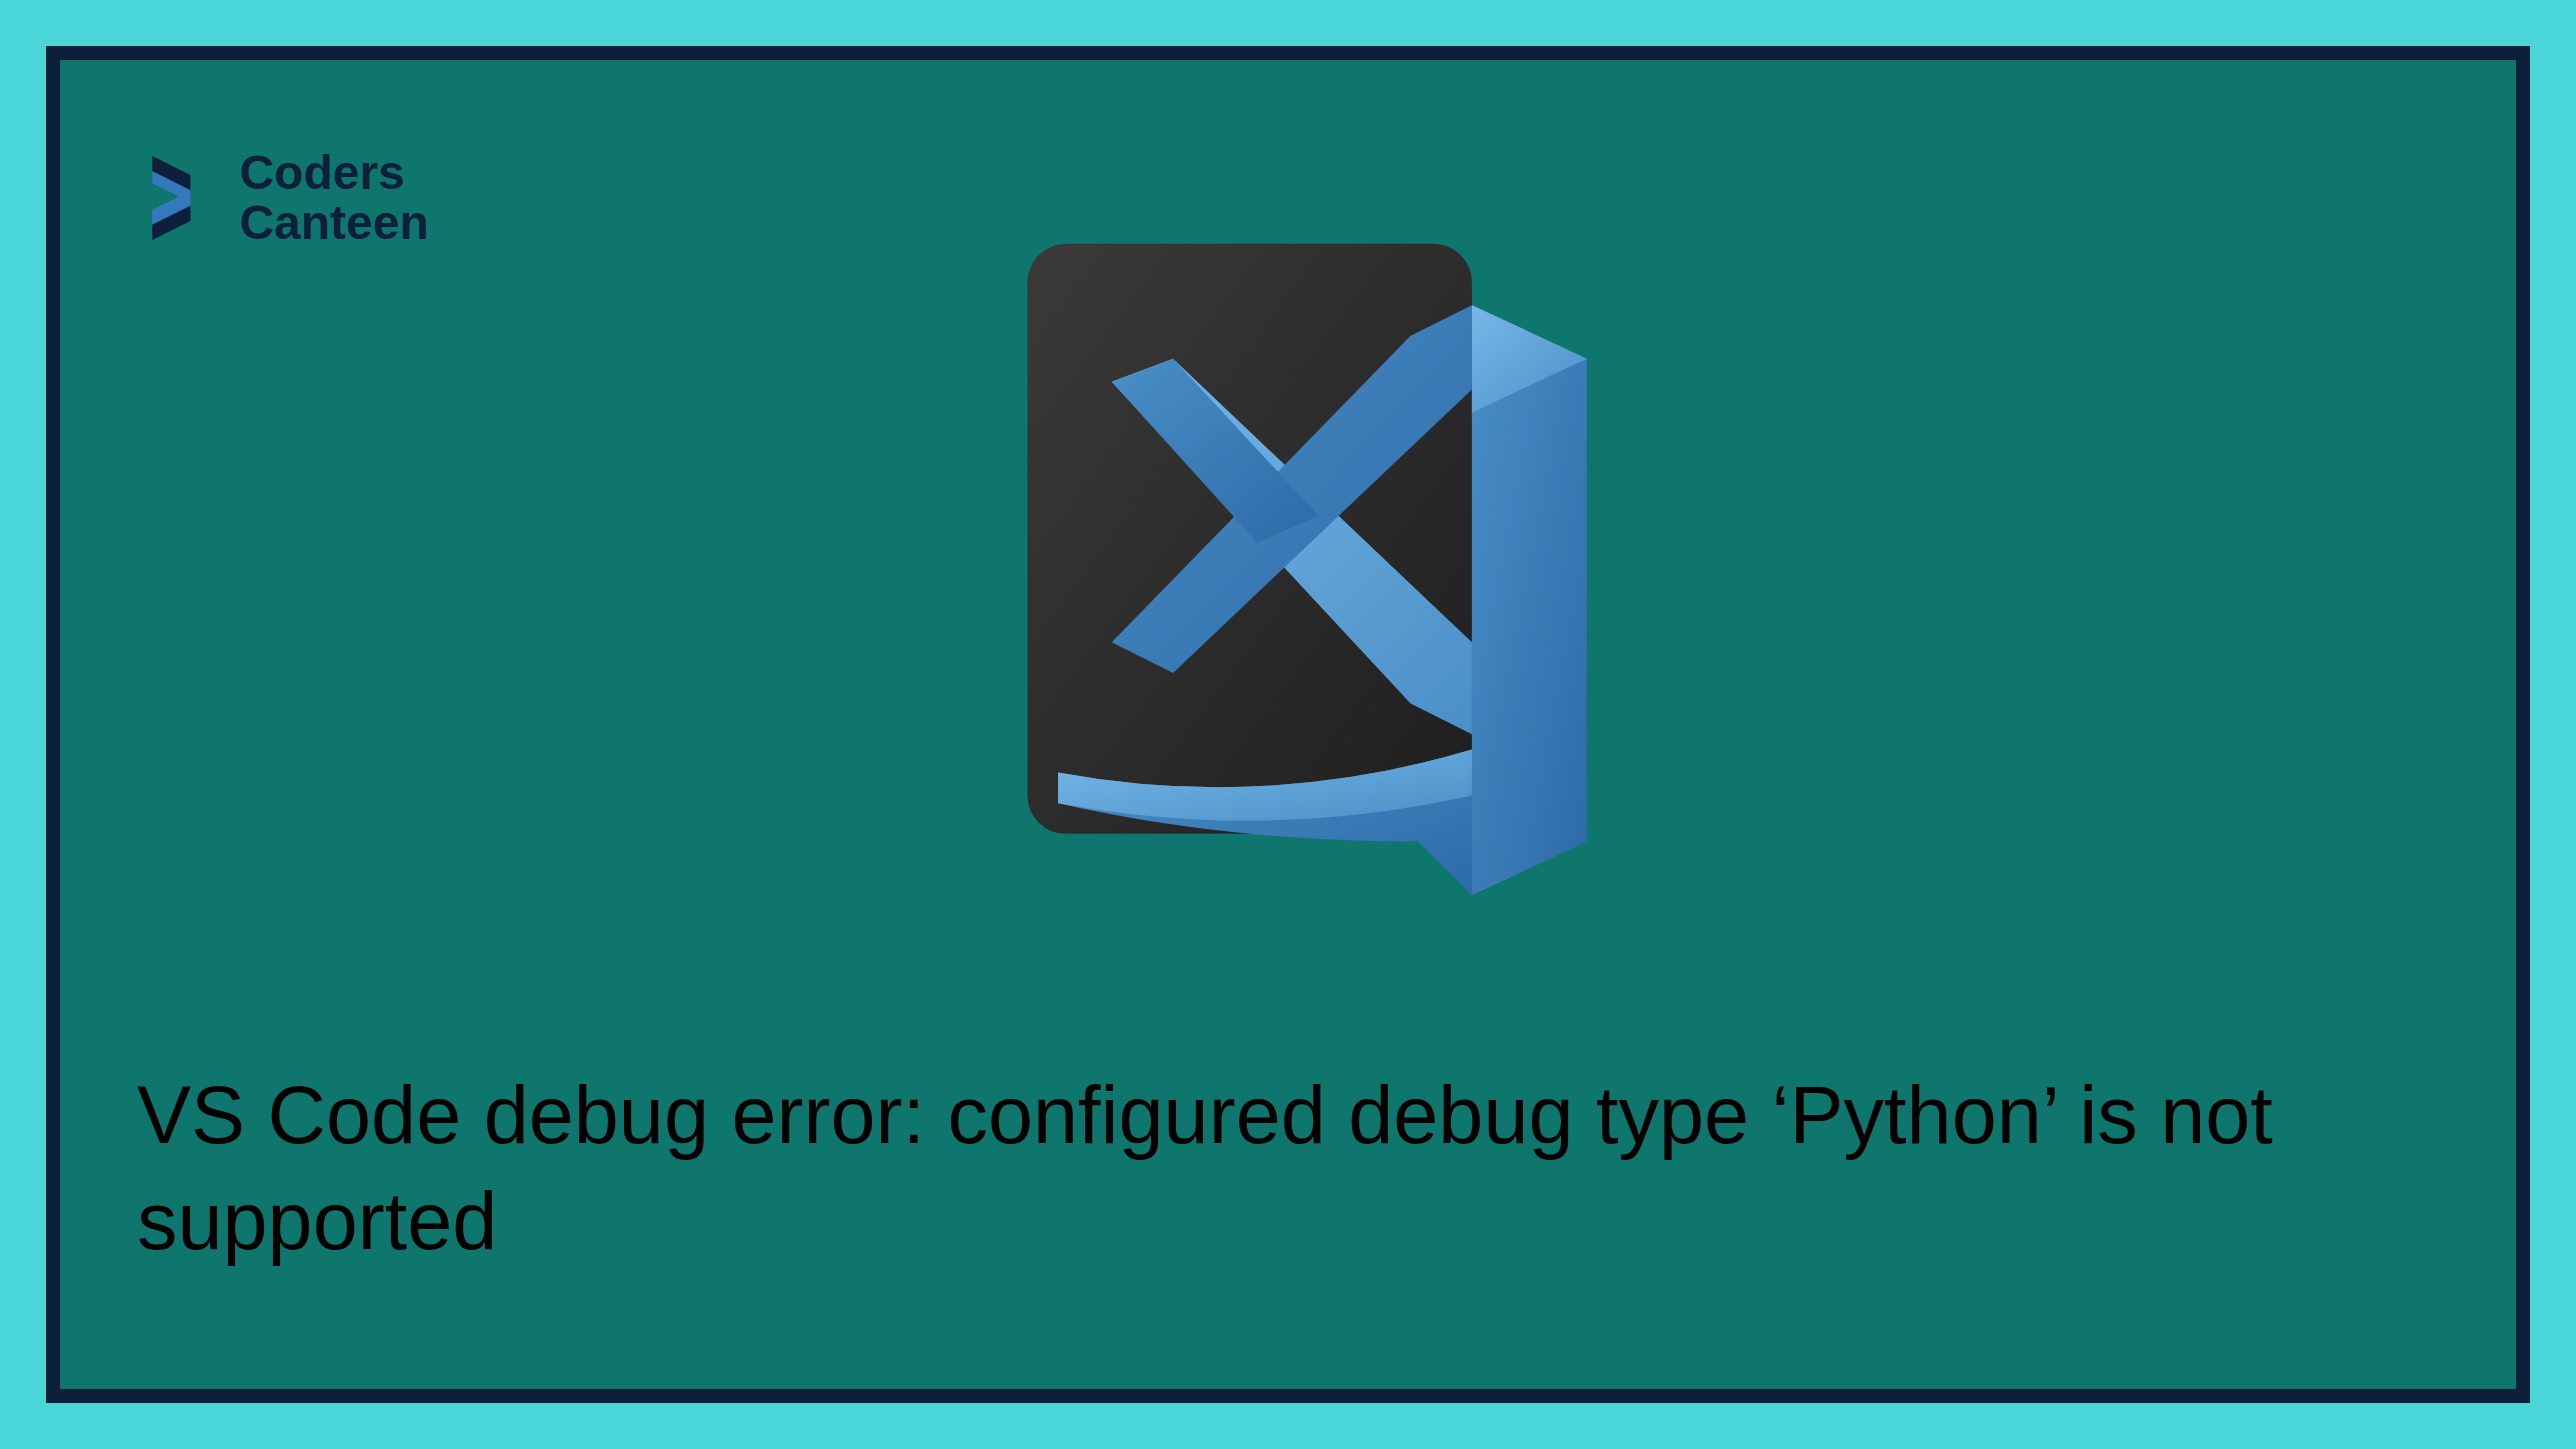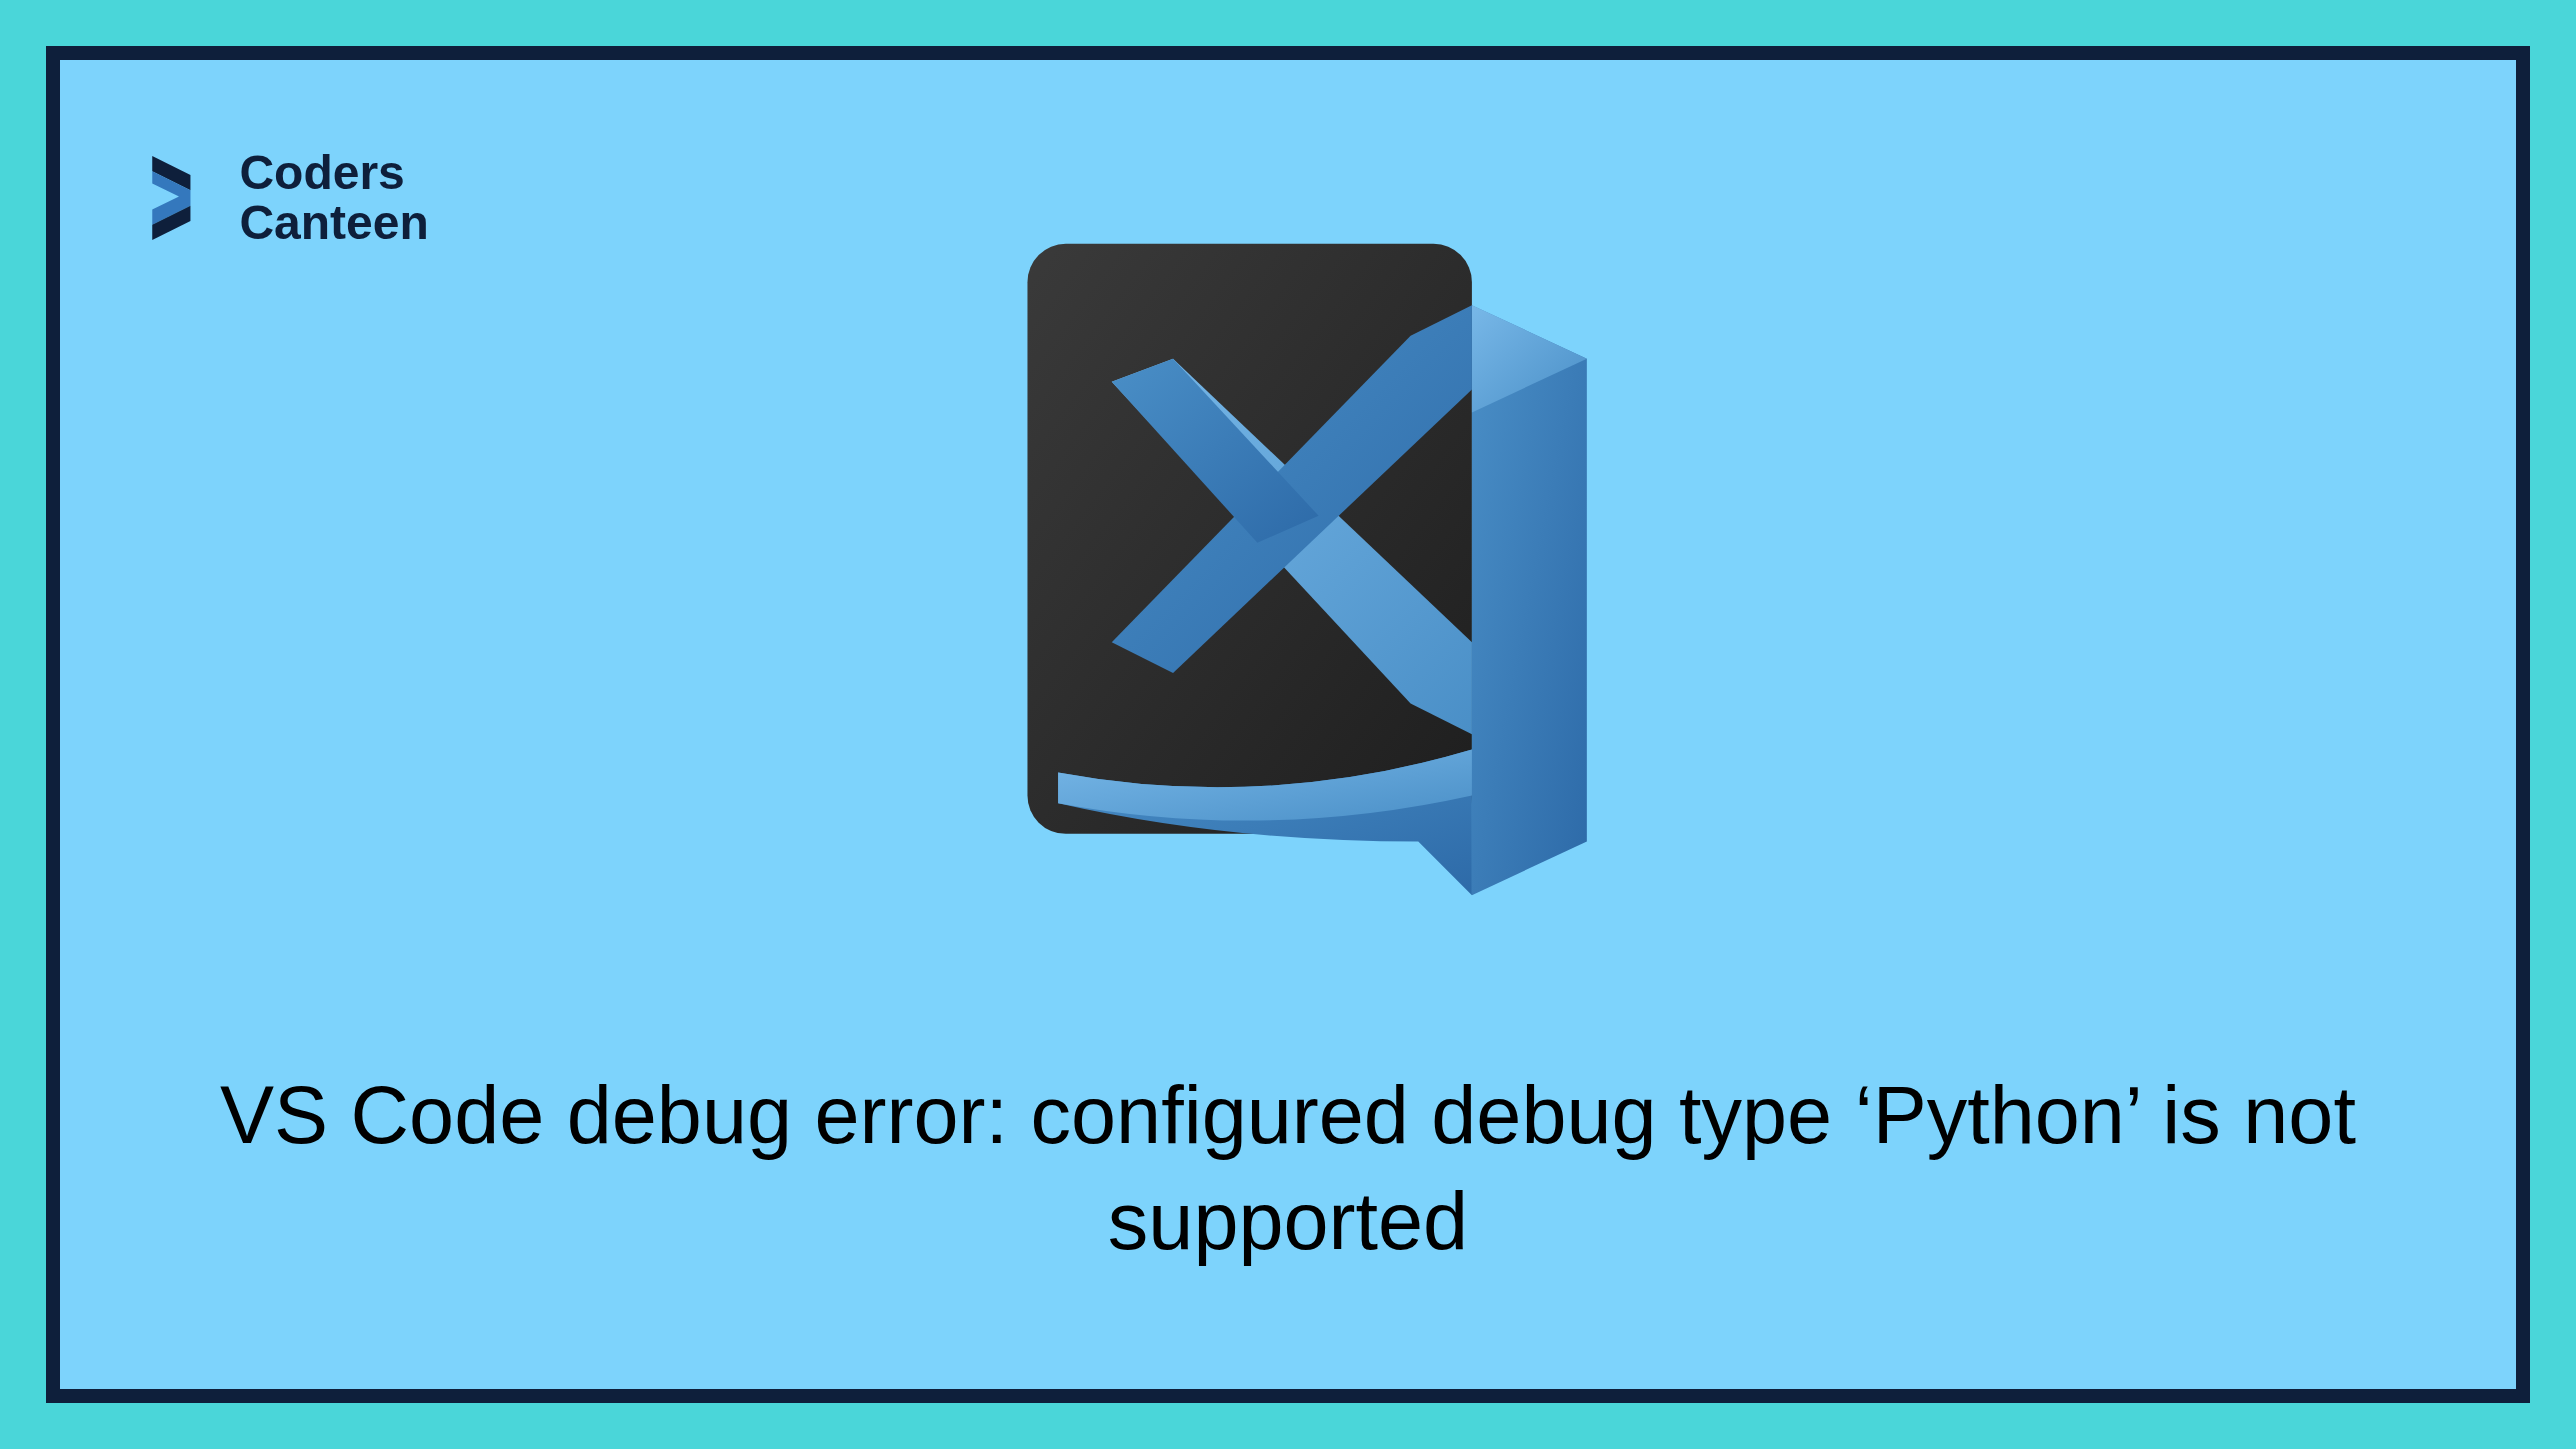--- a/index.html
+++ b/index.html
@@ -10,21 +10,21 @@
       font-family: 'Segoe UI', Arial, sans-serif;
       overflow: hidden;
     }
     .frame {
       position: absolute;
       top: 46px;
       left: 46px;
       right: 46px;
       bottom: 46px;
       border: 14px solid #0e1f3b;
-      background: #7dd3fc;
+      background: #0f766e;
     }
     .logo {
       position: absolute;
       top: 88px;
       left: 77px;
       display: flex;
       align-items: center;
       gap: 18.4px;
     }
     .logo-mark {
@@ -44,21 +44,20 @@
       left: 50%;
       transform: translateX(-50%);
       width: 659px;
       height: 690px;
     }
     .title {
       position: absolute;
       bottom: 115px;
       left: 0;
       right: 0;
-      text-align: center;
       font-size: 81px;
       font-weight: 500;
       color: #000;
       line-height: 1.3;
       padding: 0 77px;
     }
   </style>
 </head>
 <body>
 

